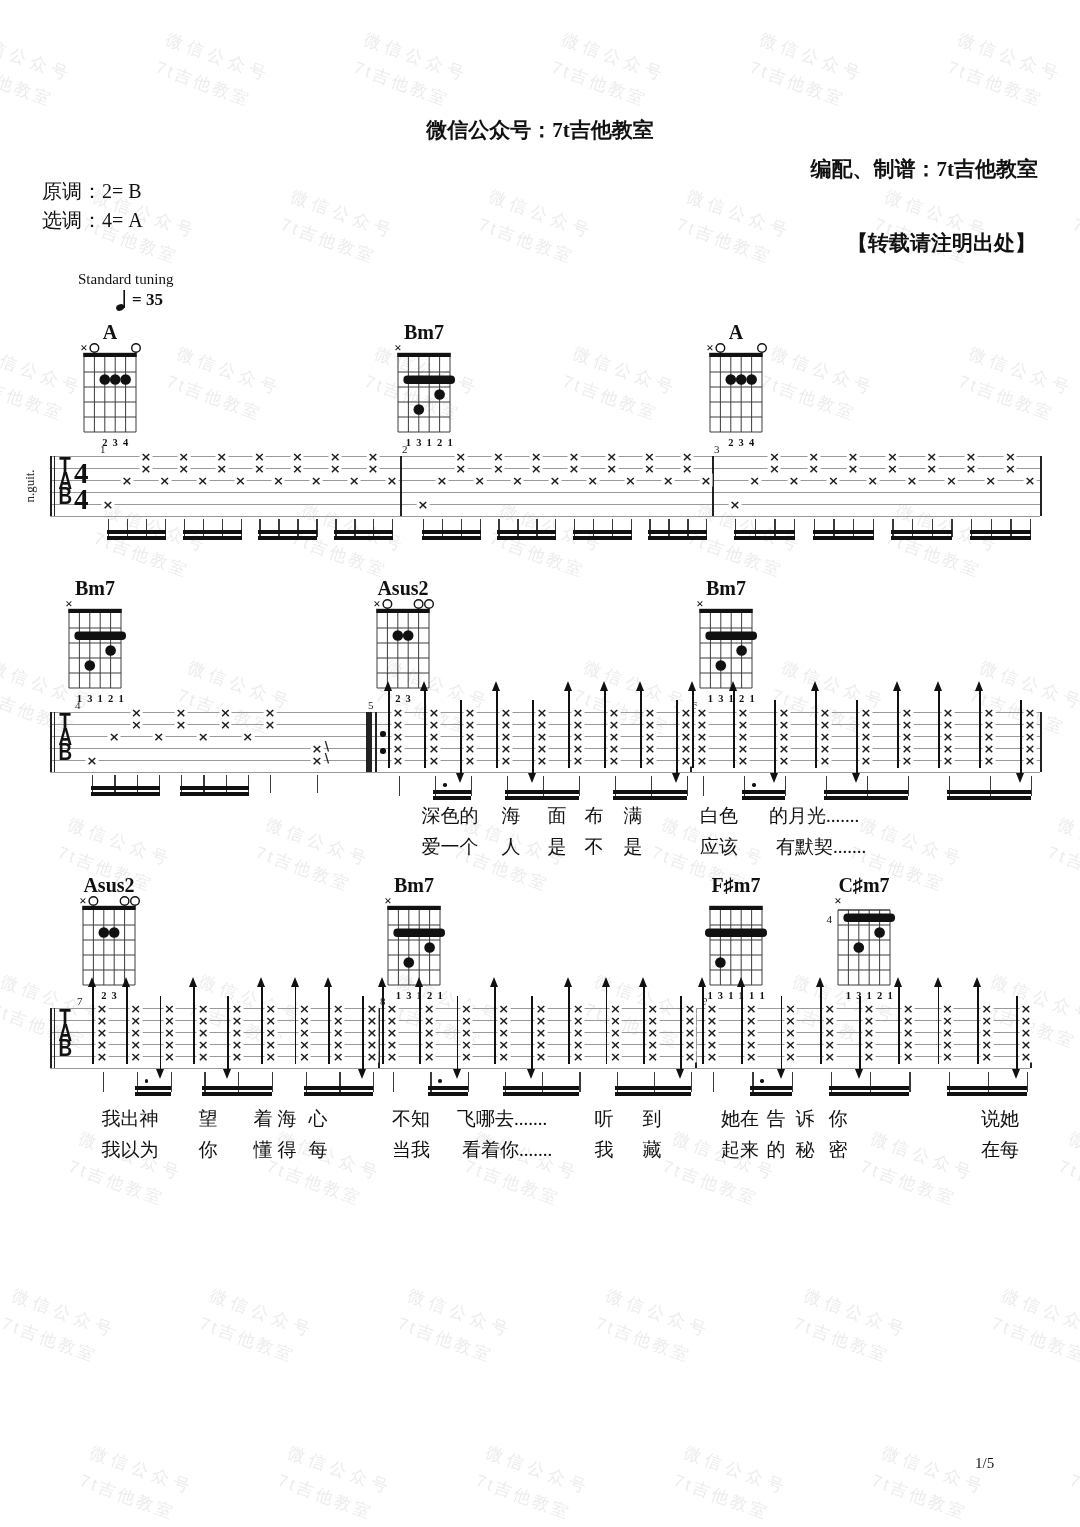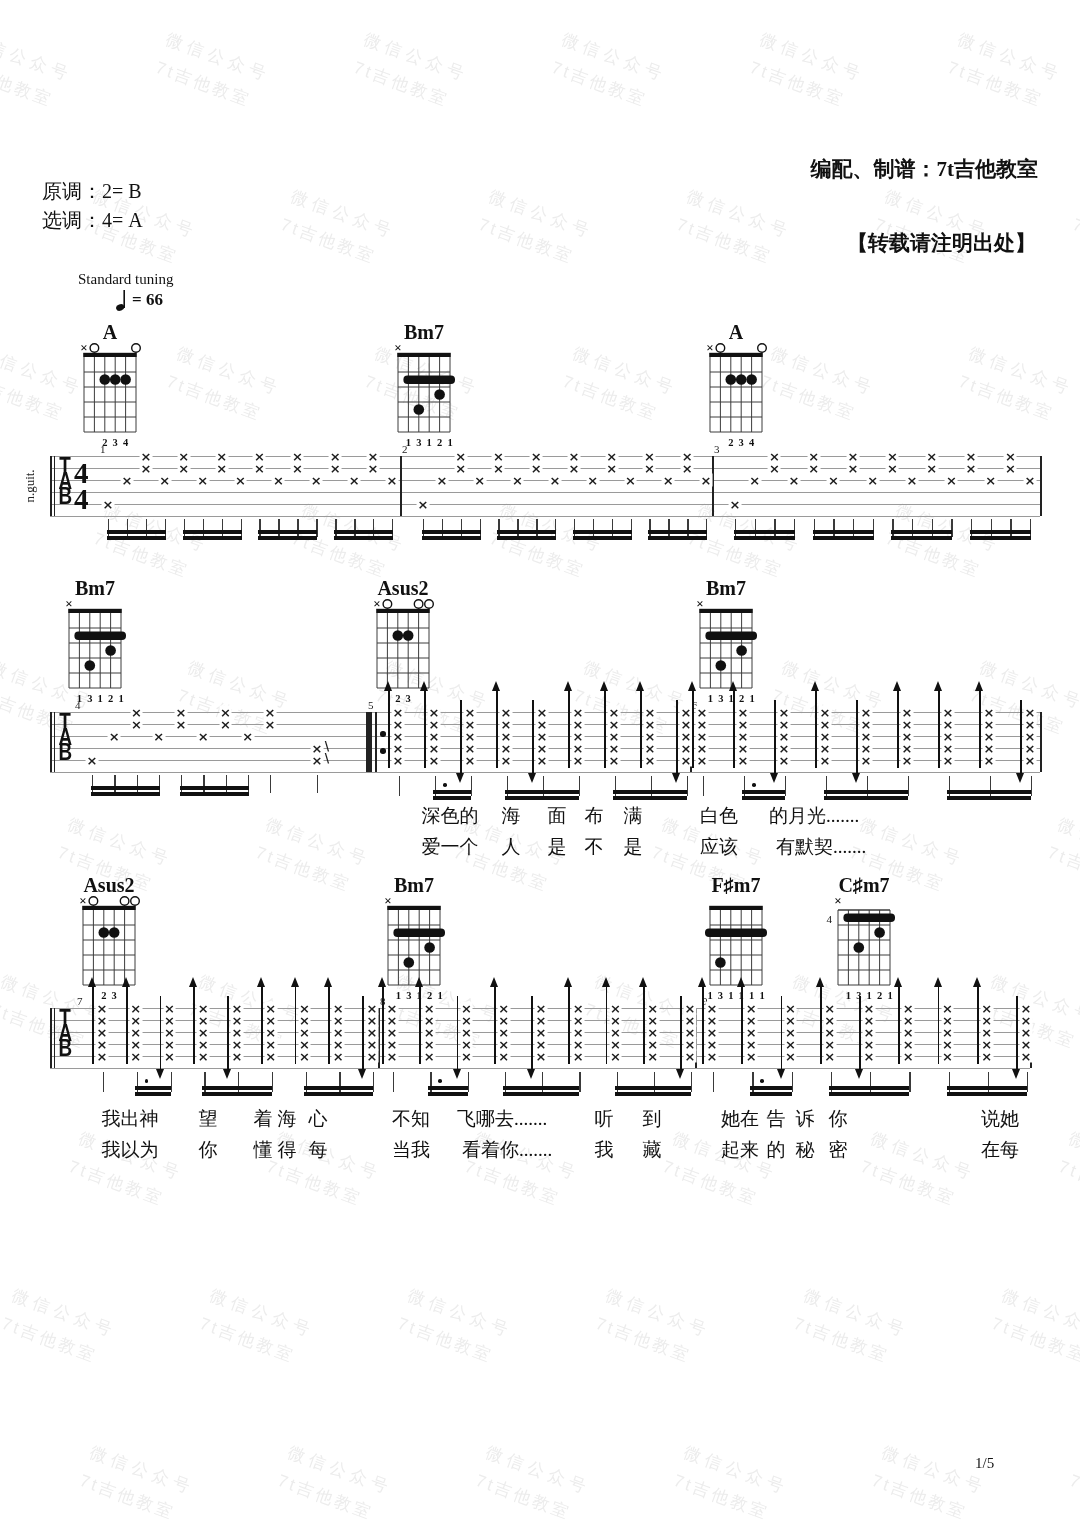--- a/index.html
+++ b/index.html
@@ -280,31 +280,32 @@
       <div class="wm" style="left: 874px; top: 1455px; color: rgb(236, 236, 236);">
         <div>微信公众号</div>
         <div style="letter-spacing: 3px;">7t吉他教室</div>
       </div>
       <div class="wm" style="left: 1072px; top: 1455px; color: rgb(236, 236, 236);">
         <div>微信公众号</div>
         <div style="letter-spacing: 3px;">7t吉他教室</div>
       </div>
     </div>
   <div class="content" id="ct">
+    <div class="abs subtitle">微信公众号：7t吉他教室</div>
     <div class="abs credit">编配、制谱：7t吉他教室</div>
     <div class="abs key" style="top:178px">原调：2= B</div>
     <div class="abs key" style="top:207px">选调：4= A</div>
     <div class="abs notice">【转载请注明出处】</div>
     <div class="abs tuning">Standard tuning</div>
     <div class="abs tempo">
       <svg width="11" height="24" viewBox="0 0 11 24">
         <ellipse cx="4.2" cy="19.5" rx="4.2" ry="3.2" transform="rotate(-20 4.2 19.5)" fill="#111"></ellipse>
         <rect x="7.4" y="2" width="1.6" height="18" fill="#111"></rect>
       </svg>
-      <span>= 66</span>
+      <span>= 35</span>
     </div>
     <div class="abs pagenum">1/5</div>
   <div class="chord" style="left: 54px; top: 317px;"><svg width="116" height="136">
           <text x="56" y="22" font-size="20" font-family="&quot;Liberation Serif&quot;,&quot;DejaVu Serif&quot;,serif" font-weight="700" text-anchor="middle" fill="#111">A</text>
           <text x="30" y="35" font-size="13" font-family="&quot;Liberation Serif&quot;,&quot;DejaVu Serif&quot;,serif" font-weight="700" text-anchor="middle" fill="#111">×</text>
           <circle cx="40.4" cy="31" r="4.3" fill="none" stroke="#111" stroke-width="1.4"></circle>
           <circle cx="82" cy="31" r="4.3" fill="none" stroke="#111" stroke-width="1.4"></circle>
           <rect x="29.2" y="35.8" width="53.6" height="4.2" fill="#111"></rect>
           <line x1="82" y1="40" x2="82" y2="115" stroke="#3c3c3c" stroke-width="1"></line>
           <line x1="71.6" y1="40" x2="71.6" y2="115" stroke="#3c3c3c" stroke-width="1"></line>

